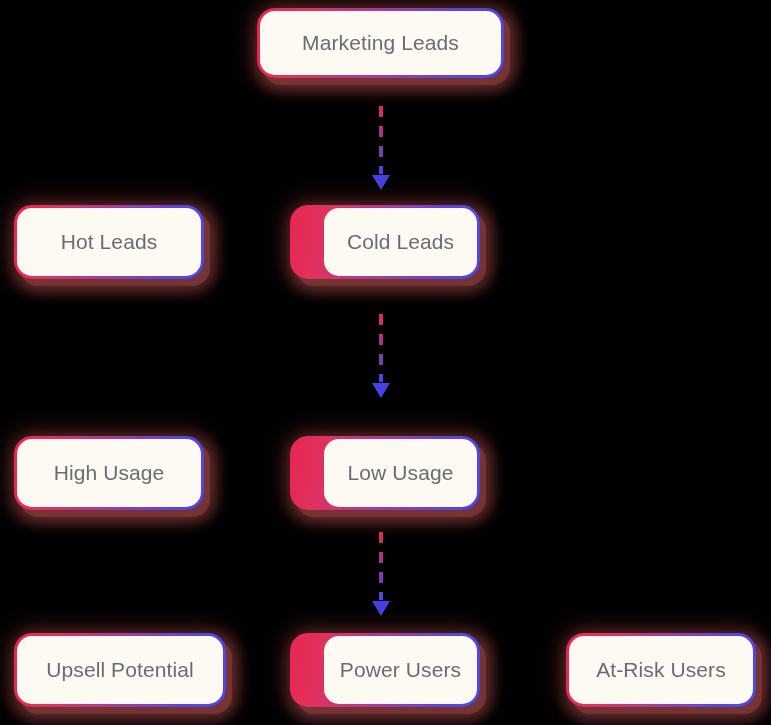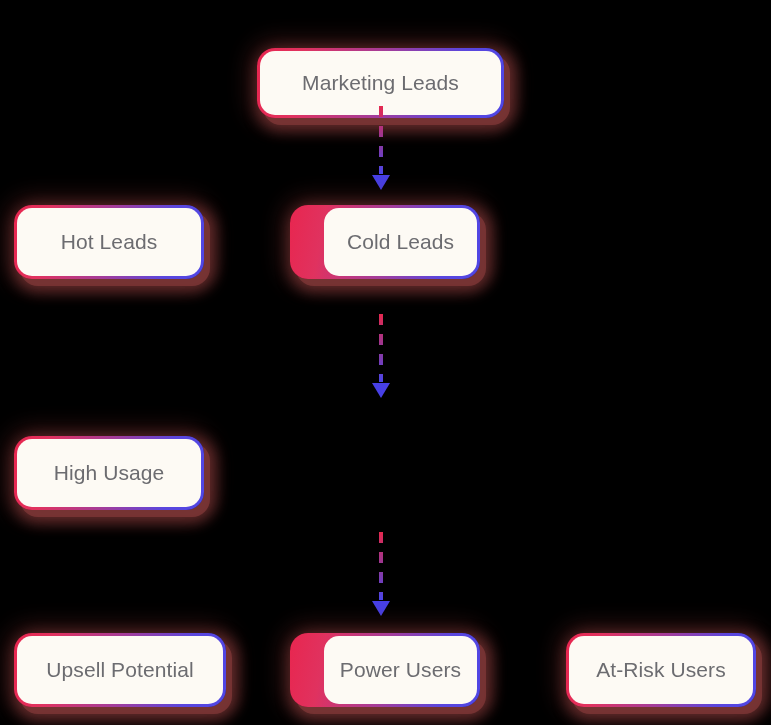--- a/index.html
+++ b/index.html
@@ -54,21 +54,21 @@
     color: #6c6c70;
     font-size: 21px;
     font-weight: 400;
     letter-spacing: 0.1px;
     line-height: 1.1;
     padding: 0 10px;
     white-space: nowrap;
   }
 
   
-  .r1 { top: 8px;   height: 70px; margin-top: 40px; }
+  .r1 { top: 8px;   height: 70px; }
   .r2 { top: 205px; height: 74px; }
   .r3 { top: 436px; height: 74px; }
   .r4 { top: 633px; height: 74px; }
 
   .c1 { left: 14px;  width: 190px; }
   .c2 { left: 290px; width: 190px; padding-left: 34px; }
   .c3 { left: 566px; width: 190px; }
 
   
   .n-marketing { left: 257px; width: 247px; }
@@ -137,20 +137,25 @@
   <div class="arrow a2">
     <div class="arrow-line arrow-grad-1"></div>
     <div class="arrow-head"></div>
   </div>
 
   <div class="node c1 r3">
     <div class="node-inner">
       <span class="node-label">High Usage</span>
     </div>
   </div>
+  <div class="node c2 r3">
+    <div class="node-inner">
+      <span class="node-label">Low Usage</span>
+    </div>
+  </div>
 
   <div class="arrow a3">
     <div class="arrow-line arrow-grad-1"></div>
     <div class="arrow-head"></div>
   </div>
 
   <div class="node n-upsell r4">
     <div class="node-inner">
       <span class="node-label">Upsell Potential</span>
     </div>

